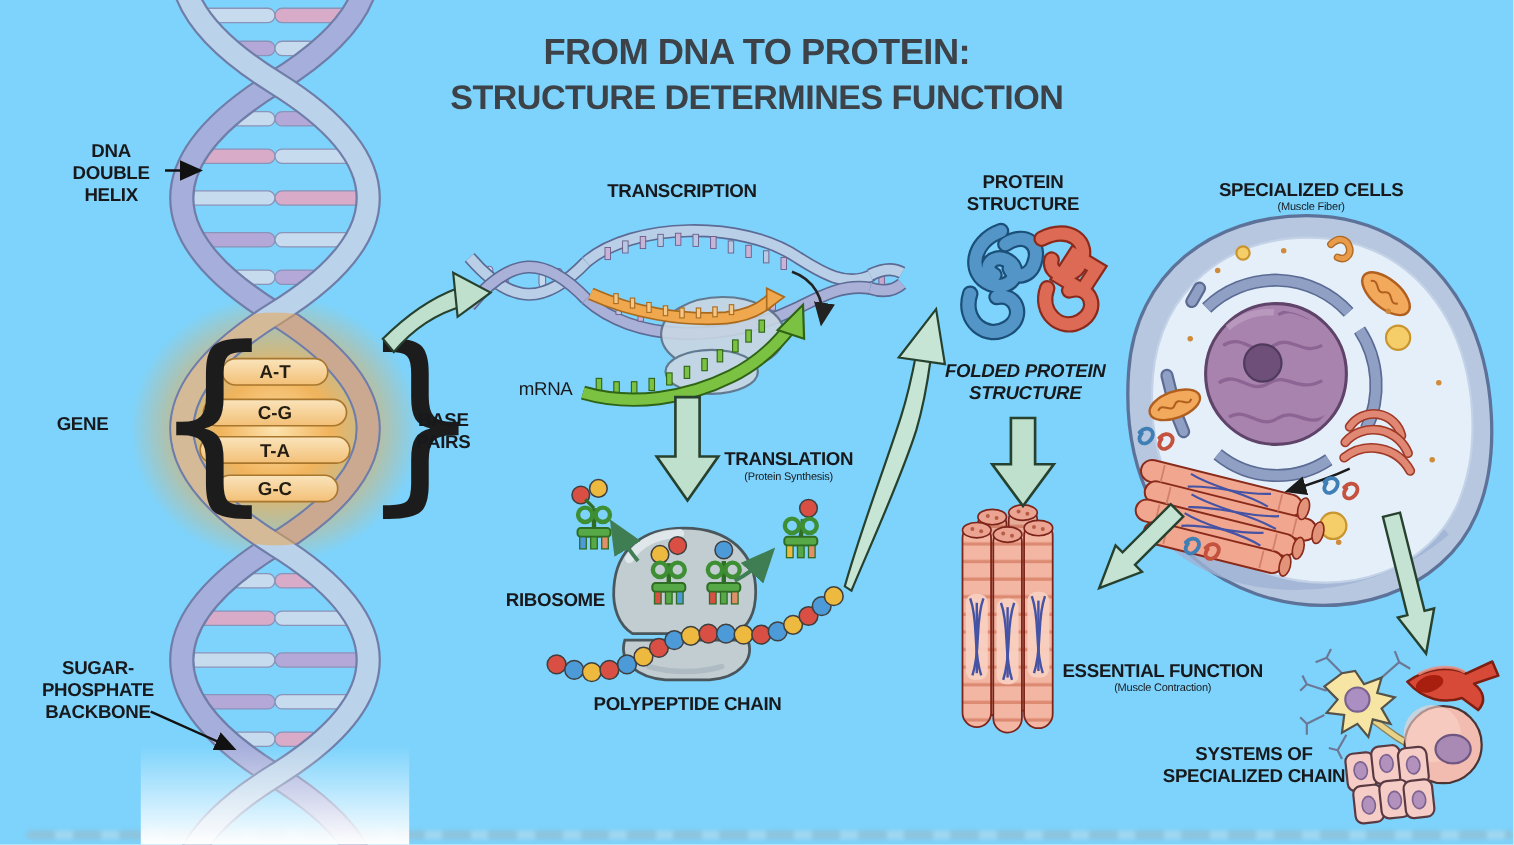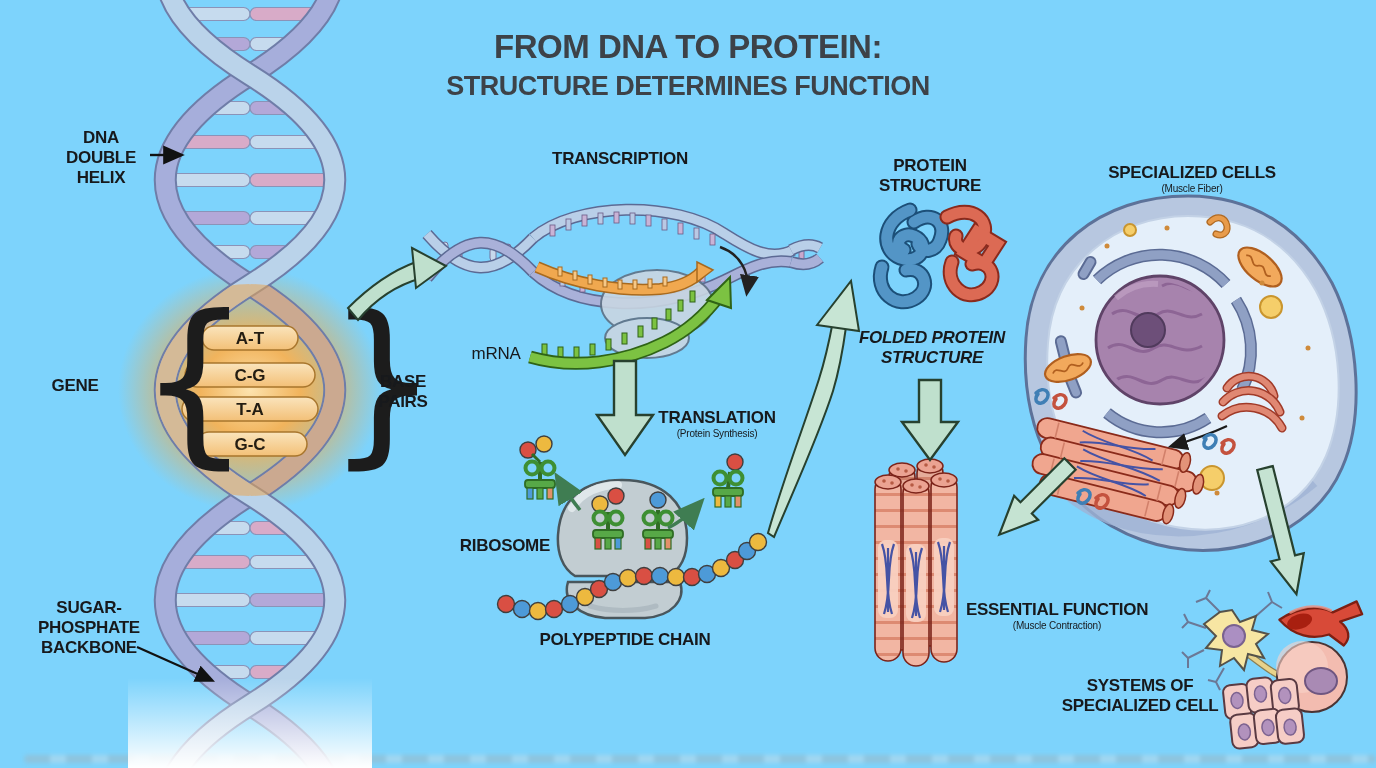--- a/index.html
+++ b/index.html
@@ -5,21 +5,21 @@
   html,body{margin:0;padding:0;background:#fff;}
   .canvas{position:relative;width:1376px;height:768px;background:#7dd3fc;overflow:hidden;
           font-family:"Liberation Sans",sans-serif;}
   .abs{position:absolute;}
   .lbl{position:absolute;color:var(--label_text,#17191c);font-weight:700;font-size:17px;
        line-height:1.18;text-align:center;white-space:pre-line;letter-spacing:-0.3px;z-index:5;}
   .sub{display:block;font-weight:400;font-size:10px;letter-spacing:-0.2px;white-space:pre-line;}
   .title{position:absolute;left:50%;top:28px;transform:translateX(-50%);text-align:center;
          color:var(--title_text,#3d4248);font-weight:700;z-index:5;width:900px;}
   .title .t1{font-size:33px;letter-spacing:-0.5px;}
-  .title .t2{font-size:27px;letter-spacing:-0.5px;margin-top:5px;}
+  .title .t2{font-size:31px;letter-spacing:-0.5px;margin-top:5px;}
   svg{position:absolute;overflow:visible;}
   .bottom-blur{position:absolute;left:24px;right:0;top:755px;height:8px;opacity:.38;
     background:repeating-linear-gradient(90deg,#ababab 0 26px,#dcdcdc 26px 42px);
     filter:blur(2px);border-radius:4px;z-index:1;}
 </style>
 </head>
 <body>
 
 <div class="canvas">
 
@@ -135,21 +135,21 @@
         </marker>
       </defs>
     <line x1="4" y1="5" x2="78" y2="38" stroke="#111" stroke-width="2.2" marker-end="url(#ab2)"></line>
   </svg>
 
   <svg class="abs" style="left:342px;top:244px;z-index:3" width="112" height="80" viewBox="0 0 112 80">
     <path d="M6,64 C30,40 52,26 74,18 L80,34 C58,40 36,52 16,76 Z" fill="var(--arrow_green_fill,#bfe0cd)" stroke="var(--arrow_green_outline,#27412f)" stroke-width="2"></path>
     <polygon points="70,4 104,22 74,44" fill="var(--arrow_green_fill,#bfe0cd)" stroke="var(--arrow_green_outline,#27412f)" stroke-width="2"></polygon>
   </svg>
 
-  <div class="lbl" style="left:530px;top:149px;width:180px;text-align:center;">TRANSCRIPTION</div>
+  <div class="lbl" style="left:530px;top:164px;width:180px;text-align:center;">TRANSCRIPTION</div>
 
   <svg class="abs" style="left:425px;top:192px;z-index:2" width="395" height="190" viewBox="0 0 395 190">
     <defs>
         <marker id="ab3" markerWidth="9" markerHeight="8" refX="7" refY="4" orient="auto">
           <path d="M0,0 L9,4 L0,8 Z" fill="#222"></path>
         </marker>
       </defs>
 
     <g fill="none">
       <rect x="17" y="50" width="6" height="22" rx="3" fill="#c7d9ec" stroke="#6b5a86" stroke-width="0.8"></rect>
@@ -606,16 +606,16 @@
           <ellipse cx="37" cy="16" rx="6" ry="8"></ellipse>
         <ellipse cx="61" cy="20" rx="6" ry="8"></ellipse>
           <ellipse cx="17" cy="52" rx="6" ry="8"></ellipse>
         <ellipse cx="41" cy="50" rx="6" ry="8"></ellipse>
           <ellipse cx="63" cy="52" rx="6" ry="8"></ellipse>
       </g>
     </g>
   </svg>
 
   <div class="lbl" style="left:1048px;top:676px;width:184px;">SYSTEMS OF
-SPECIALIZED CELL</div>
+SPECIALIZED CHAIN</div>
 
   <div class="bottom-blur"></div>
 </div>
 
 </body></html>

